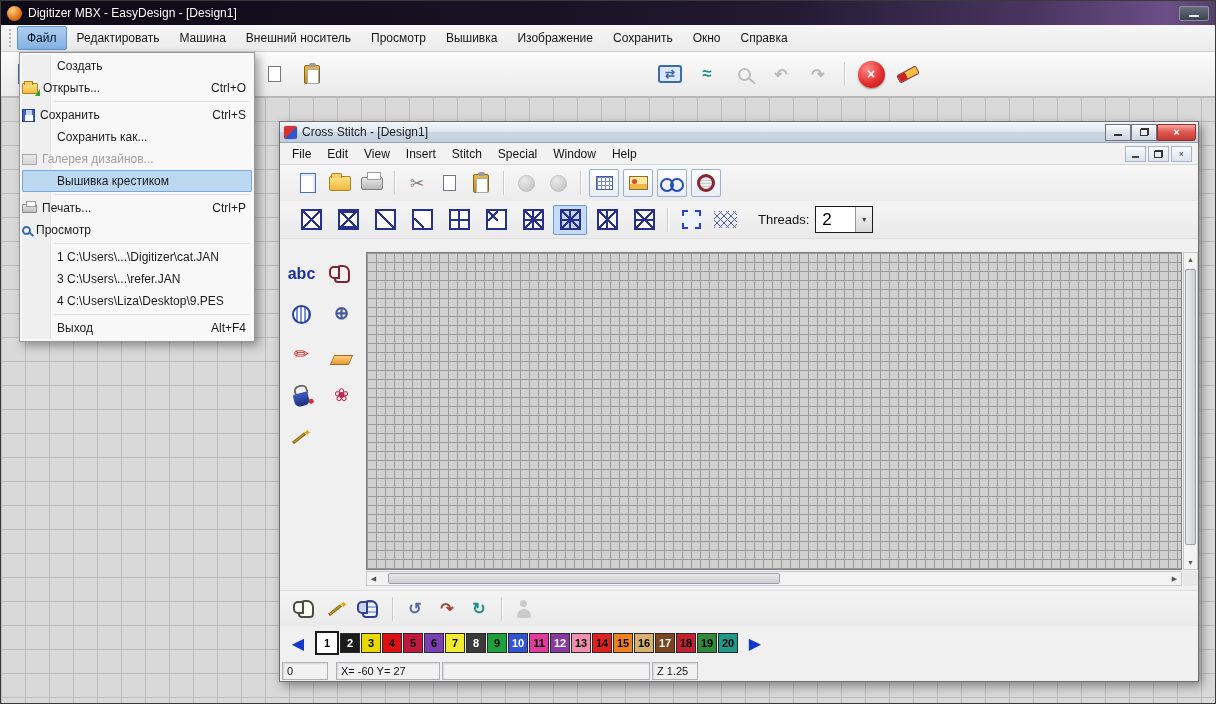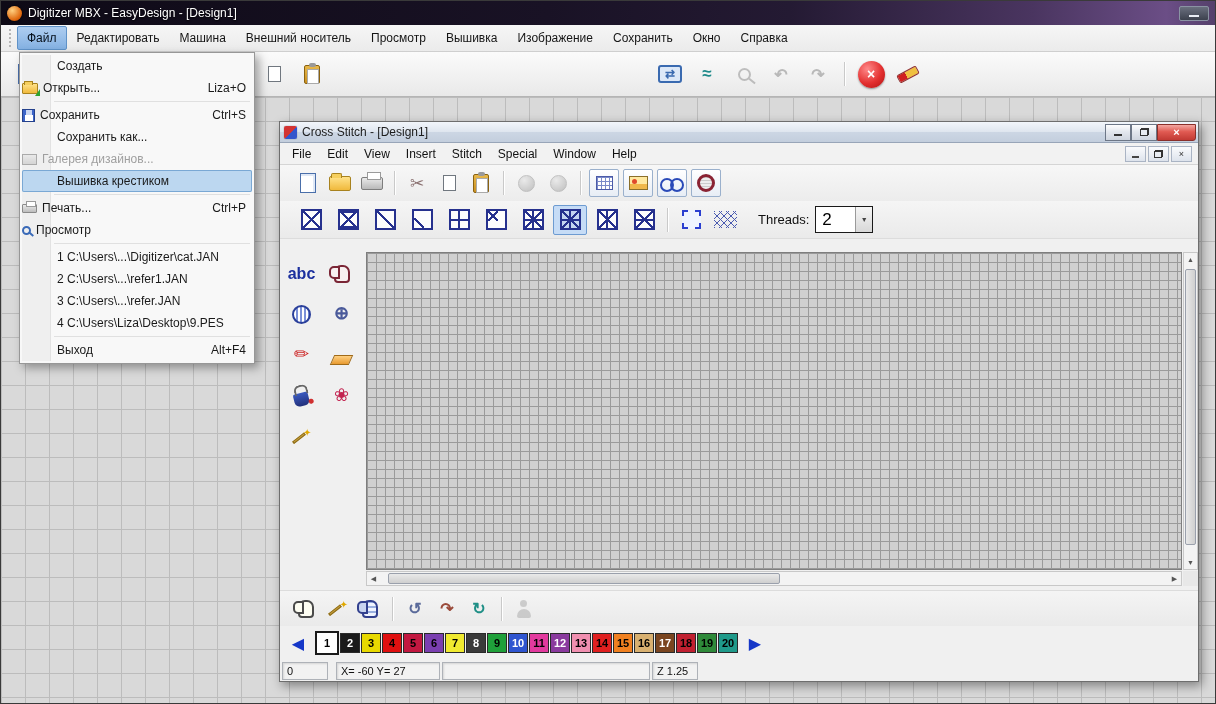--- a/index.html
+++ b/index.html
@@ -571,21 +571,21 @@
 
       <div class="fm-item item normal">
         <span class="fm-icon"></span>
         <span class="fm-label">Создать</span>
         <span class="fm-shortcut"></span>
       </div>
 
       <div class="fm-item item normal">
         <span class="fm-icon ic-open"></span>
         <span class="fm-label">Открыть...</span>
-        <span class="fm-shortcut">Liza+O</span>
+        <span class="fm-shortcut">Ctrl+O</span>
       </div>
 
 
       <div class="fm-item separator">
         <span class="fm-icon"></span>
         <span class="fm-label"></span>
         <span class="fm-shortcut"></span>
       </div>
 
       <div class="fm-item item normal">
@@ -635,25 +635,20 @@
         <span class="fm-label"></span>
         <span class="fm-shortcut"></span>
       </div>
 
       <div class="fm-item item normal">
         <span class="fm-icon"></span>
         <span class="fm-label">1 C:\Users\...\Digitizer\cat.JAN</span>
         <span class="fm-shortcut"></span>
       </div>
 
-      <div class="fm-item item normal">
-        <span class="fm-icon"></span>
-        <span class="fm-label">2 C:\Users\...\refer1.JAN</span>
-        <span class="fm-shortcut"></span>
-      </div>
 
       <div class="fm-item item normal">
         <span class="fm-icon"></span>
         <span class="fm-label">3 C:\Users\...\refer.JAN</span>
         <span class="fm-shortcut"></span>
       </div>
 
       <div class="fm-item item normal">
         <span class="fm-icon"></span>
         <span class="fm-label">4 C:\Users\Liza\Desktop\9.PES</span>

